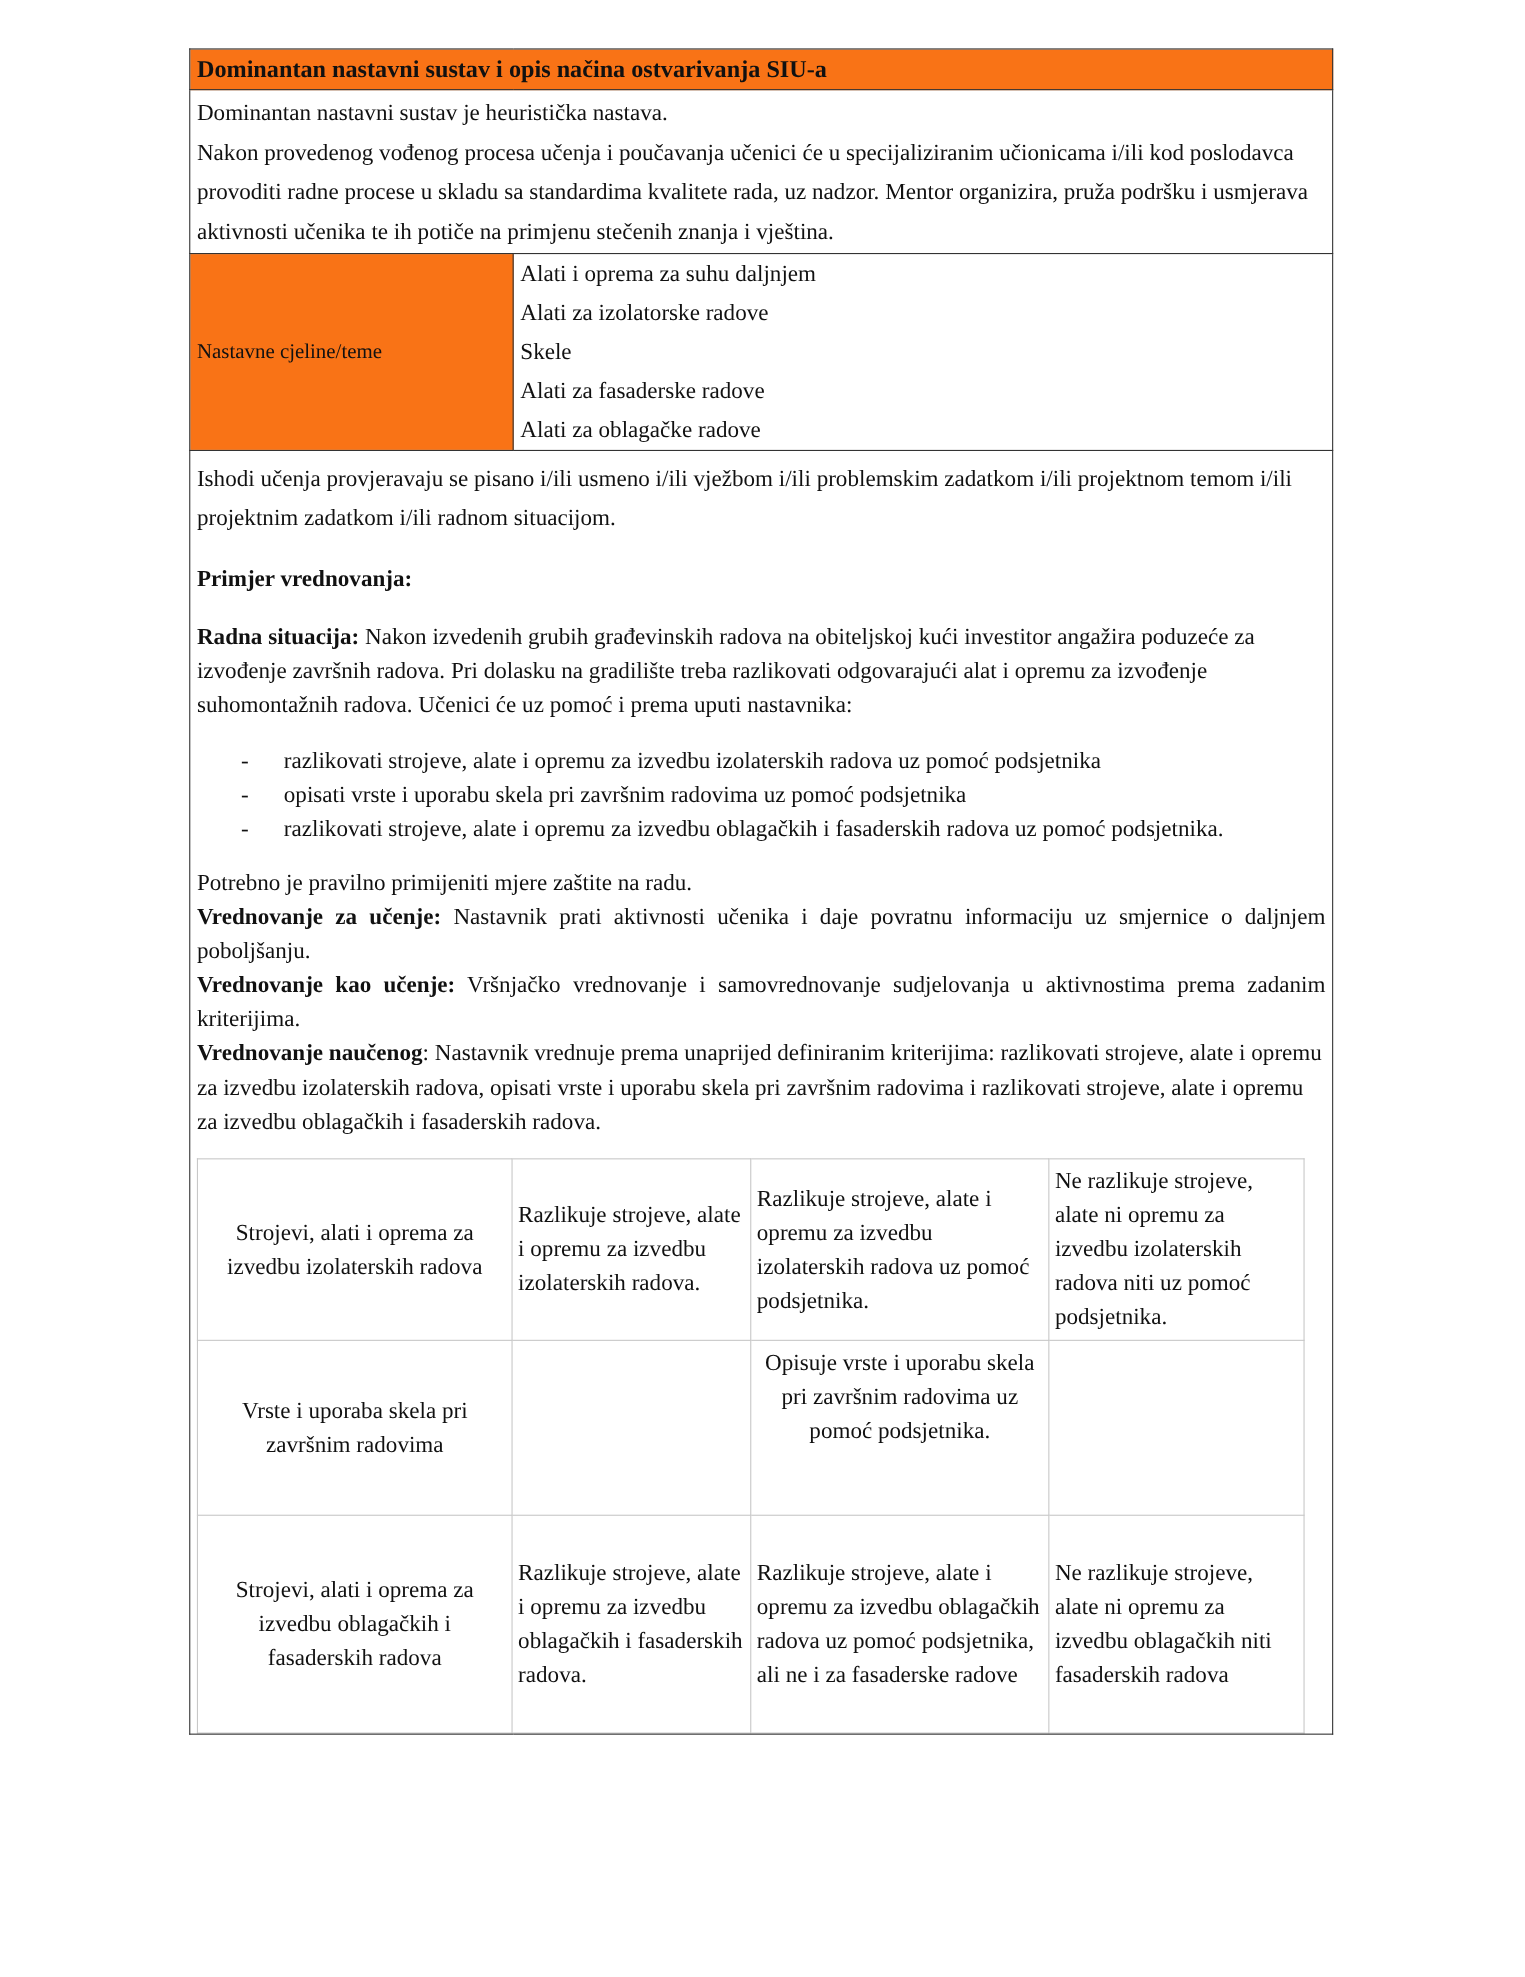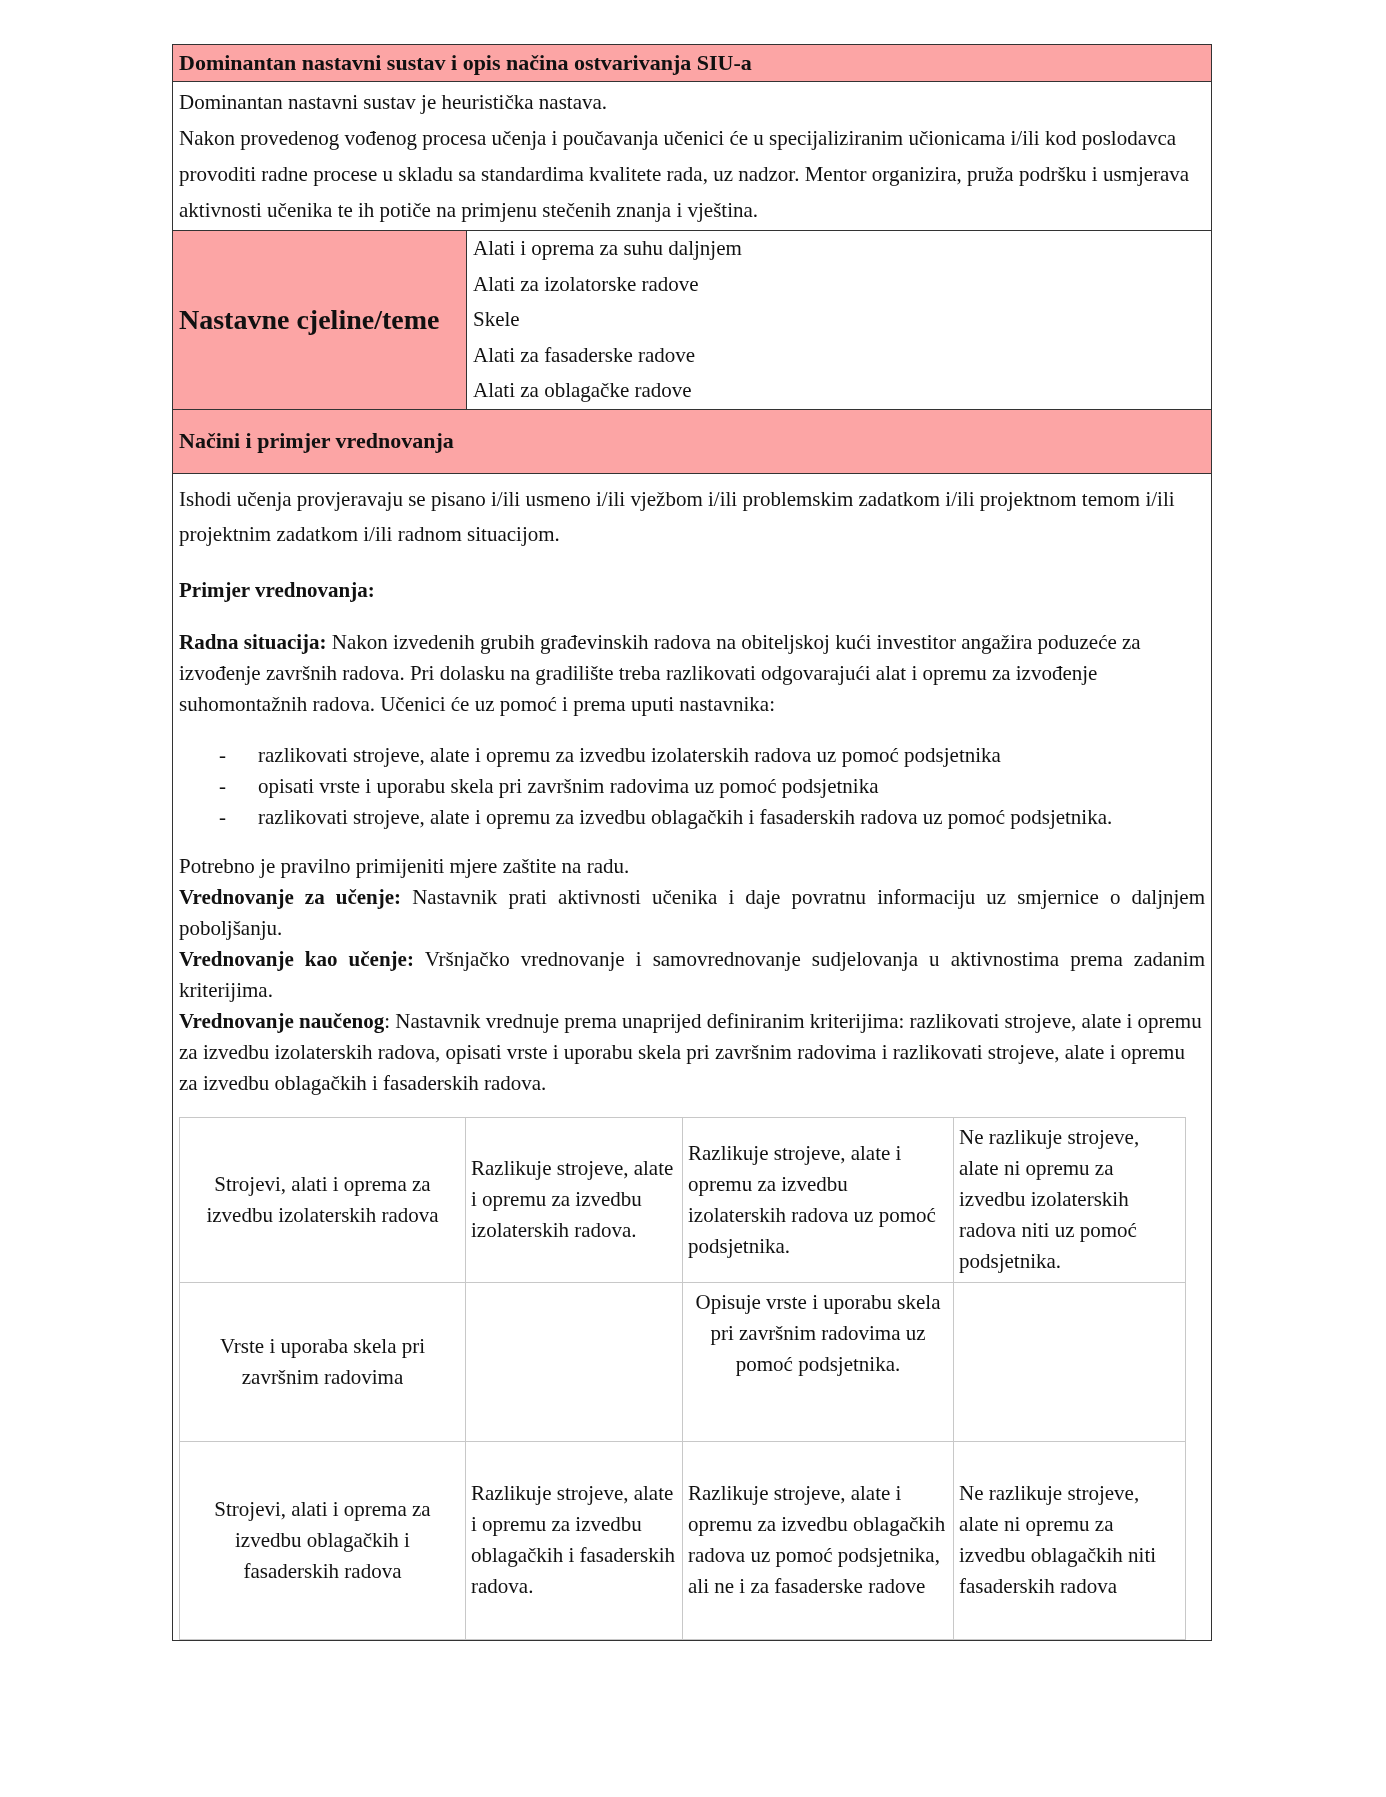--- a/index.html
+++ b/index.html
@@ -1,24 +1,24 @@
 <!DOCTYPE html>
 <html><head>
 <meta charset="utf-8">
 <style>
   html, body { margin: 0; padding: 0; background: #ffffff; }
   body { width: 1386px; height: 1797px; position: relative; overflow: hidden;
          font-family: "Liberation Serif", "DejaVu Serif", serif; color: #111; }
   .page { position: absolute; left: 172px; top: 44px; width: 1040px; }
   table.outer { border-collapse: collapse; width: 1040px; table-layout: fixed; }
   table.outer td { border: 1.5px solid #333; vertical-align: top; padding: 0 6px; }
-  .blue { background: #fca5a5; }
+  .blue { background: #f97316; }
   .hdr { font-weight: bold; font-size: 22px; height: 36px; line-height: 36px; }
   .sec-body { font-size: 21px; line-height: 36px; padding-top: 2px !important; padding-bottom: 2px !important; }
-  .topic-label { font-weight: bold; font-size: 28px; vertical-align: middle !important; width: 280px; }
+  .topic-label { font-weight: normal; font-size: 19px; vertical-align: middle !important; width: 280px; }
   .topics { font-size: 21px; line-height: 35.5px; padding-top: 0 !important; }
   .nacini { font-weight: bold; font-size: 22px; height: 63px; vertical-align: middle !important; }
   .big { font-size: 21px; padding: 8px 6px 0 6px !important; margin-top: 30px; }
   .big p { margin: 0; }
   .p-ishodi { line-height: 35px; }
   .p-primjer { font-weight: bold; margin-top: 23px !important; line-height: 30px; }
   .p-radna { margin-top: 22px !important; line-height: 31px; }
   .b { font-weight: bold; }
   ul.dash { list-style: none; margin: 20px 0 0 0; padding: 0; }
   ul.dash li { position: relative; padding-left: 79px; line-height: 31px; }
@@ -59,23 +59,20 @@
       <td class="blue topic-label">Nastavne cjeline/teme</td>
       <td class="topics">
         <div>Alati i oprema za suhu daljnjem</div>
         <div>Alati za izolatorske radove</div>
         <div>Skele</div>
         <div>Alati za fasaderske radove</div>
         <div>Alati za oblagačke radove</div>
       </td>
     </tr>
     <tr>
-      <td colspan="2" class="blue nacini">Načini i primjer vrednovanja</td>
-    </tr>
-    <tr>
       <td colspan="2" class="big">
         <p class="p-ishodi">Ishodi učenja provjeravaju se pisano i/ili usmeno i/ili vježbom i/ili problemskim zadatkom i/ili projektnom temom i/ili projektnim zadatkom i/ili radnom situacijom.</p>
         <p class="p-primjer">Primjer vrednovanja:</p>
         <p class="p-radna"><span class="b">Radna situacija:</span><span> Nakon izvedenih grubih građevinskih radova na obiteljskoj kući investitor angažira poduzeće za izvođenje završnih radova. Pri dolasku na gradilište treba razlikovati odgovarajući alat i opremu za izvođenje suhomontažnih radova. Učenici će uz pomoć i prema uputi nastavnika:</span></p>
         <ul class="dash">
           <li><span class="dash-mark">-</span><span>razlikovati strojeve, alate i opremu za izvedbu izolaterskih radova uz pomoć podsjetnika</span></li>
           <li><span class="dash-mark">-</span><span>opisati vrste i uporabu skela pri završnim radovima uz pomoć podsjetnika</span></li>
           <li><span class="dash-mark">-</span><span>razlikovati strojeve, alate i opremu za izvedbu oblagačkih i fasaderskih radova uz pomoć podsjetnika.</span></li>
         </ul>
         <p class="p-potrebno">Potrebno je pravilno primijeniti mjere zaštite na radu.</p>

